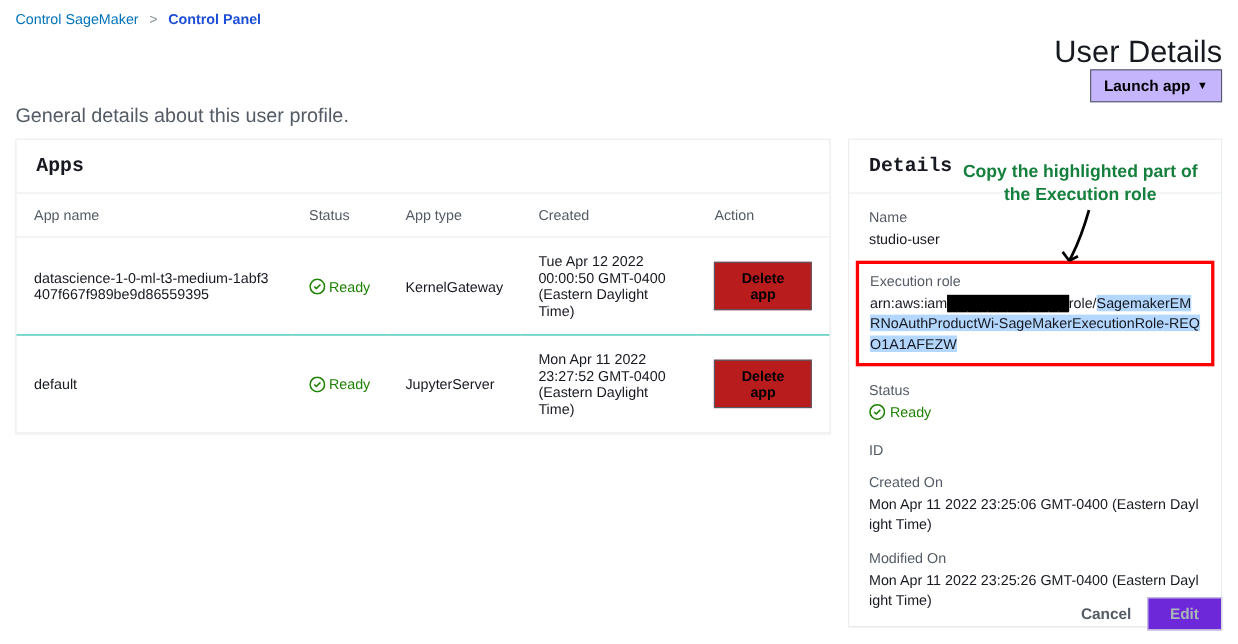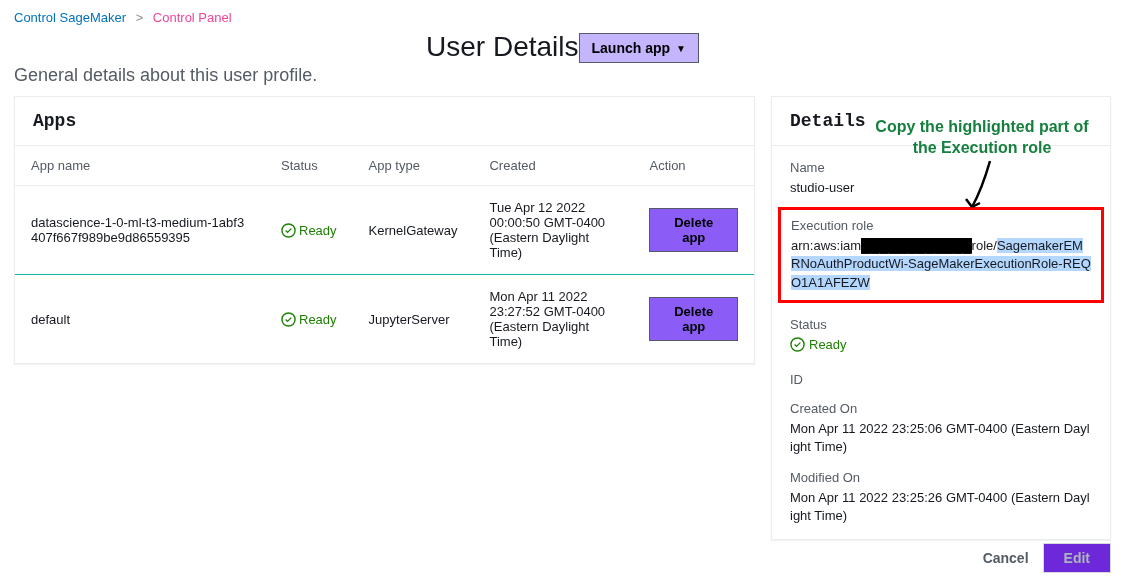--- a/index.html
+++ b/index.html
@@ -11,26 +11,27 @@
     width: 1125px;
     height: 585px;
     overflow: hidden;
   }
   .breadcrumb {
     padding: 10px 14px 4px 14px;
     font-size: 13px;
   }
   .breadcrumb a { color: #0073bb; text-decoration: none; }
   .breadcrumb .sep { color: #879196; margin: 0 6px; }
-  .breadcrumb .current { color: #ec4899; }
+  .breadcrumb .current { color: #1d4ed8; font-weight: bold; }
   .header-row {
     display: flex;
-    justify-content: center;
+    justify-content: flex-start;
     align-items: flex-end;
     padding: 0 14px;
+    flex-direction: column;
   }
   .page-title {
     font-size: 28px;
     font-weight: 400;
     margin-top: 2px;
   }
   .page-subtitle {
     font-size: 18px;
     color: #545b64;
     padding: 2px 14px 10px 14px;
@@ -88,21 +89,21 @@
     font-size: 13px;
     color: #16191f;
   }
   table.apps tr:last-child td { border-bottom: none; }
   .col-appname { width: 250px; word-break: break-all; }
   .col-created { width: 160px; }
   .status-cell { color: #1d8102; white-space: nowrap; }
   .status-cell svg { vertical-align: -3px; margin-right: 3px; }
   .delete-btn {
     border: 1px solid #545b64;
-    background: #8b5cf6;
+    background: #b91c1c;
     padding: 6px 14px;
     font-weight: 700;
     font-size: 13px;
     cursor: pointer;
   }
   .details-body { padding: 14px 18px; font-size: 13px; }
   .detail-label { color: #545b64; margin-top: 14px; }
   .detail-label:first-child { margin-top: 0; }
   .detail-value { color: #16191f; margin-top: 4px; word-break: break-all; line-height: 1.4; }
   .exec-role-box {

